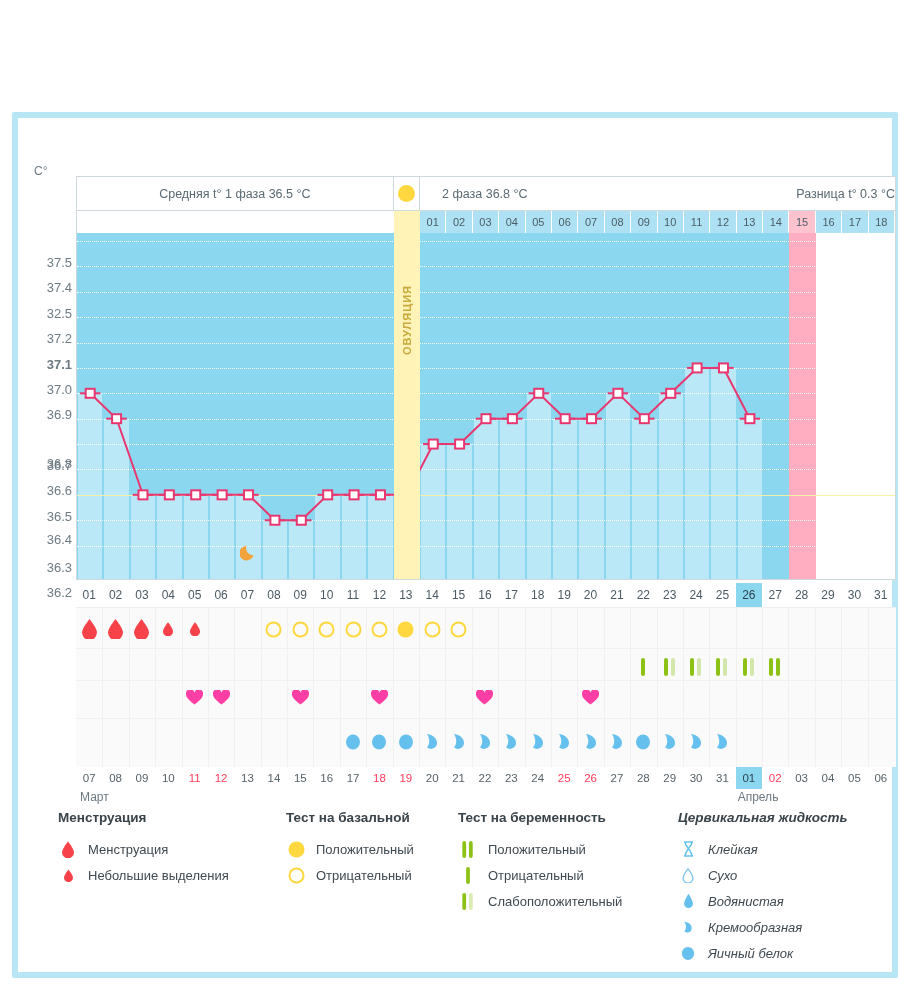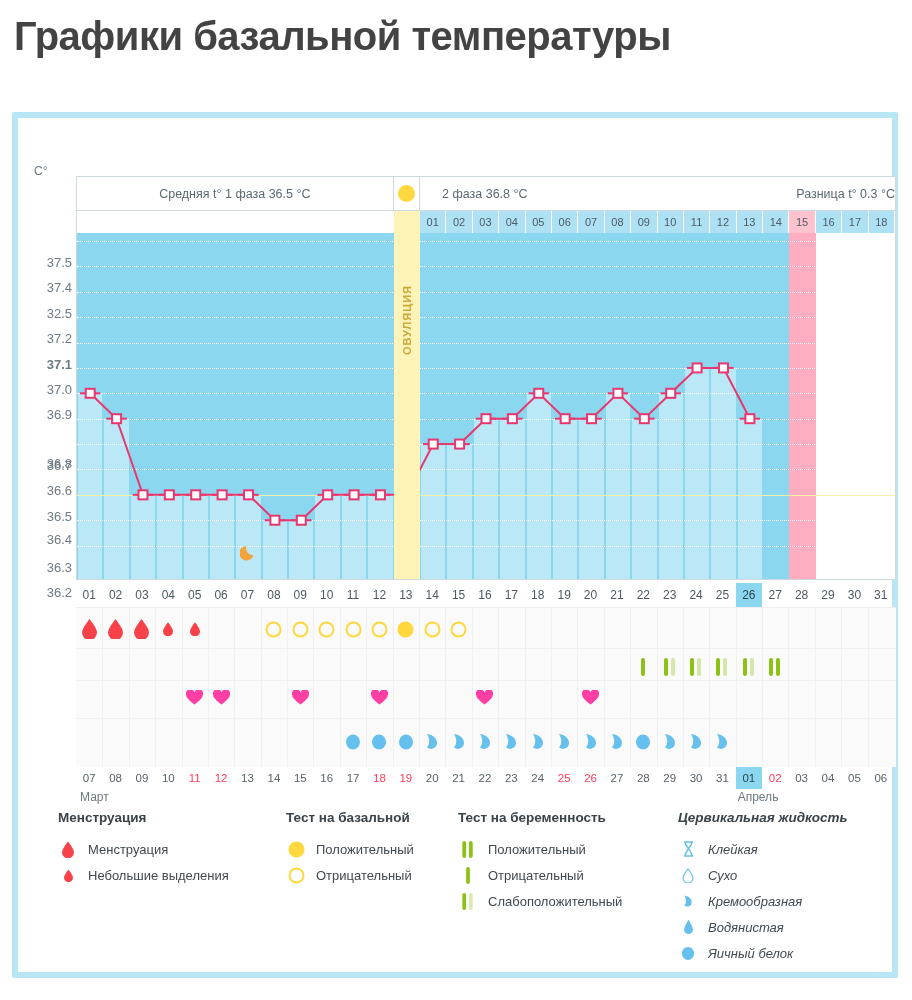--- a/index.html
+++ b/index.html
@@ -123,21 +123,20 @@
     display: flex; align-items: center; gap: 10px;
     font-size: 13px; color: #3f4950; height: 26px; white-space: nowrap;
   }
   .legend-item .ic { width: 20px; display:flex; align-items:center; justify-content:center; flex: 0 0 20px; }
 </style>
 </head>
 <body>
 
 <div class="page">
 
-  <div class="page-title">Графики базальной температуры</div>
 
   <div class="card">
     <div class="card-inner">
 
       <div class="yaxis-title">C°</div>
       <div class="ylabels" id="ylabels">
           <div class="ylabel" style="top: 66px;">37.5</div>
           <div class="ylabel" style="top: 91.3846px;">37.4</div>
           <div class="ylabel" style="top: 116.769px;">32.5</div>
           <div class="ylabel" style="top: 142.154px;">37.2</div>
@@ -685,33 +684,33 @@
             <div class="legend-item">
               <span class="ic">
                 <svg width="12" height="15" viewBox="0 0 15 20">
                   <path d="M7.5 1C7.5 1 1 9.4 1 13.6A6.5 6.5 0 0 0 14 13.6C14 9.4 7.5 1 7.5 1z" fill="none" stroke="#66c0ed" stroke-width="1.6"></path>
                 </svg>
               </span>
               <span>Сухо</span>
             </div>
             <div class="legend-item">
               <span class="ic">
+                <svg width="11" height="16" viewBox="0 0 15 20">
+                  <path d="M7.5 0C7.5 0 1.5 9.2 1.5 13.6A6 6 0 0 0 13.5 13.6C13.5 9.2 7.5 0 7.5 0z" fill="#66c0ed"></path>
+                </svg>
+              </span>
+              <span>Водянистая</span>
+            </div>
+            <div class="legend-item">
+              <span class="ic">
                 <svg width="12" height="16" viewBox="0 0 16 17">
                   <path d="M3 1c7 1 10 5 10 9a6 6 0 0 1-10 4.3C6 11 6 6 3 1z" fill="#66c0ed"></path>
                 </svg>
               </span>
               <span>Кремообразная</span>
-            </div>
-            <div class="legend-item">
-              <span class="ic">
-                <svg width="11" height="16" viewBox="0 0 15 20">
-                  <path d="M7.5 0C7.5 0 1.5 9.2 1.5 13.6A6 6 0 0 0 13.5 13.6C13.5 9.2 7.5 0 7.5 0z" fill="#66c0ed"></path>
-                </svg>
-              </span>
-              <span>Водянистая</span>
             </div>
             <div class="legend-item">
               <span class="ic">
                 <svg width="14" height="16" viewBox="0 0 16 17">
                   <ellipse cx="8" cy="9" rx="7" ry="7.5" fill="#66c0ed"></ellipse>
                 </svg>
               </span>
               <span>Яичный белок</span>
             </div>
           </div>

